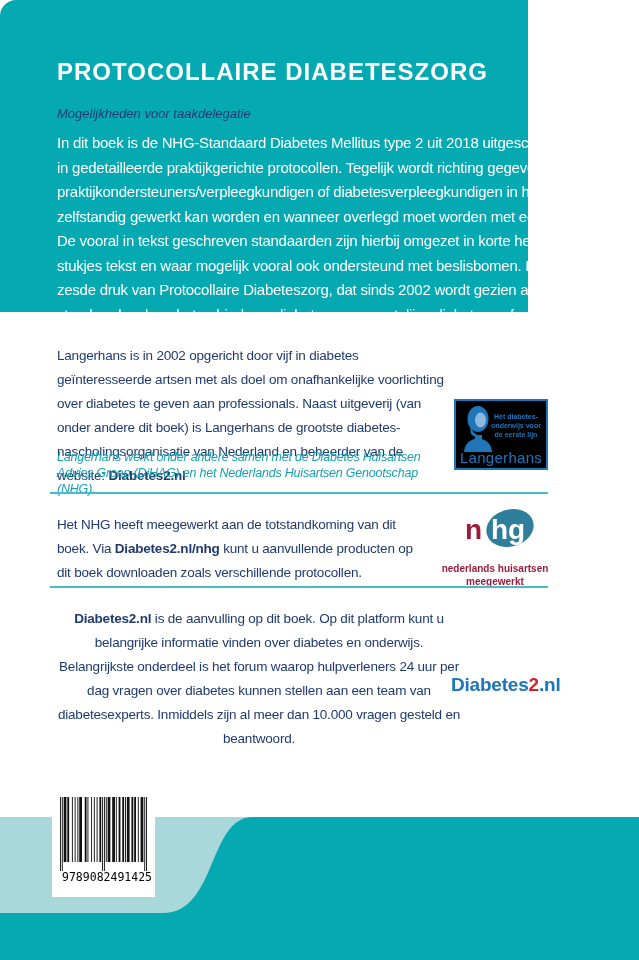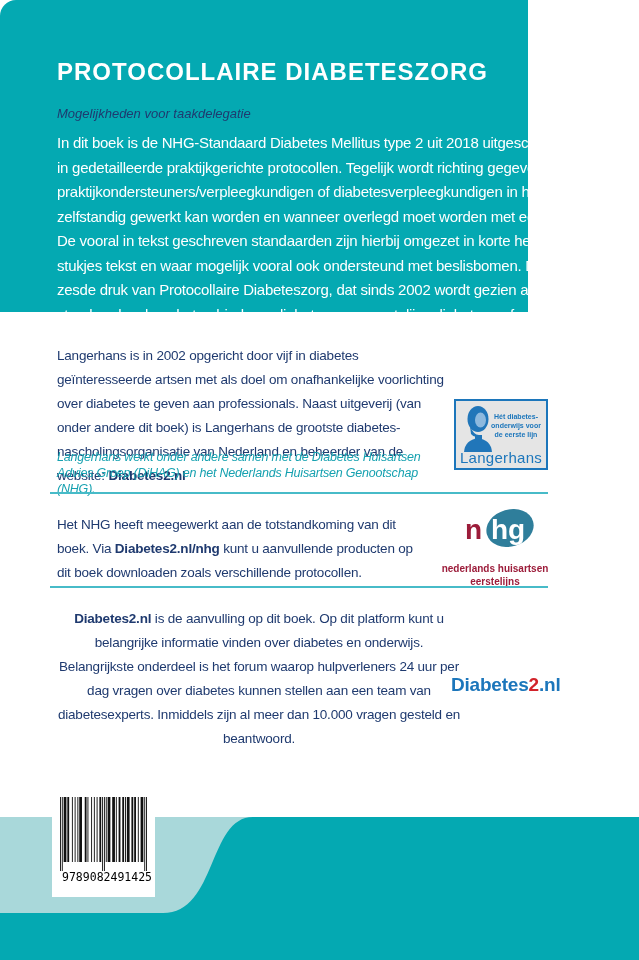--- a/index.html
+++ b/index.html
@@ -25,21 +25,21 @@
   .lang-body{top:32px;left:57px;width:392px;}
   .lang-note{position:absolute;top:137px;left:57px;width:392px;margin:0;color:var(--note);
              font-style:italic;font-size:12.5px;line-height:16px;letter-spacing:-0.2px;}
   .sep{position:absolute;left:50px;width:498px;height:0;border:none;
        border-top:2px solid var(--line);margin:0;}
   .sep-1{top:180px;}
   .sep-2{top:274px;}
   .nhg-body{top:201px;left:57px;width:372px;}
   .d2-body{top:295px;left:57px;width:404px;text-align:center;}
   
-  .lg-logo{position:absolute;top:87px;left:454px;width:94px;height:71px;background:#e5e5e5;
+  .lg-logo{position:absolute;top:87px;left:454px;width:94px;height:71px;background:#000000;
            border:2px solid var(--blue);box-sizing:border-box;}
   .lg-portrait{position:absolute;top:3px;left:4px;}
   .lg-tagline{position:absolute;top:11px;right:4px;width:52px;color:var(--blue);
               font-size:7px;font-weight:bold;line-height:9px;text-align:center;}
   .lg-name{position:absolute;bottom:2px;left:0;width:100%;text-align:center;
            color:var(--blue);font-size:15px;letter-spacing:0.3px;}
   
   .nhg-logo{position:absolute;top:196px;left:440px;width:110px;text-align:right;}
   .nhg-mark{display:inline-block;margin-right:14px;}
   .nhg-text{color:var(--maroon);font-size:10px;font-weight:bold;line-height:12.5px;
@@ -97,21 +97,21 @@
     <p class="body-par nhg-body"><span>Het NHG heeft meegewerkt aan de totstandkoming van dit boek. Via </span><strong>Diabetes2.nl/nhg</strong><span> kunt u aanvullende producten op dit boek downloaden zoals verschillende protocollen.</span></p>
 
     <div class="nhg-logo">
       <svg class="nhg-mark" width="72" height="42" viewBox="0 0 72 42">
         <ellipse cx="46" cy="20" rx="24" ry="18.5" fill="#2f7e9b" transform="rotate(-16 46 20)"></ellipse>
         <text x="1" y="31" font-family="Liberation Sans, sans-serif" font-size="28" font-weight="bold" fill="#9c1c3a">n</text>
         <text x="27" y="31" font-family="Liberation Sans, sans-serif" font-size="28" font-weight="bold" fill="#ffffff">hg</text>
       </svg>
       <div class="nhg-text">
         <div>nederlands huisartsen</div>
-        <div>eerstelijns</div>
+        <div>meegewerkt</div>
       </div>
     </div>
 
     <hr class="sep sep-2">
 
     <p class="body-par d2-body"><strong>Diabetes2.nl</strong><span> is de aanvulling op dit boek. Op dit platform kunt u belangrijke informatie vinden over diabetes en onderwijs. Belangrijkste onderdeel is het forum waarop hulpverleners 24 uur per dag vragen over diabetes kunnen stellen aan een team van diabetesexperts. Inmiddels zijn al meer dan 10.000 vragen gesteld en beantwoord.</span></p>
 
     <div class="d2-logo"><span class="p1">Diabetes</span><span class="p2">2</span><span class="p3">.nl</span></div>
   </div>
 

